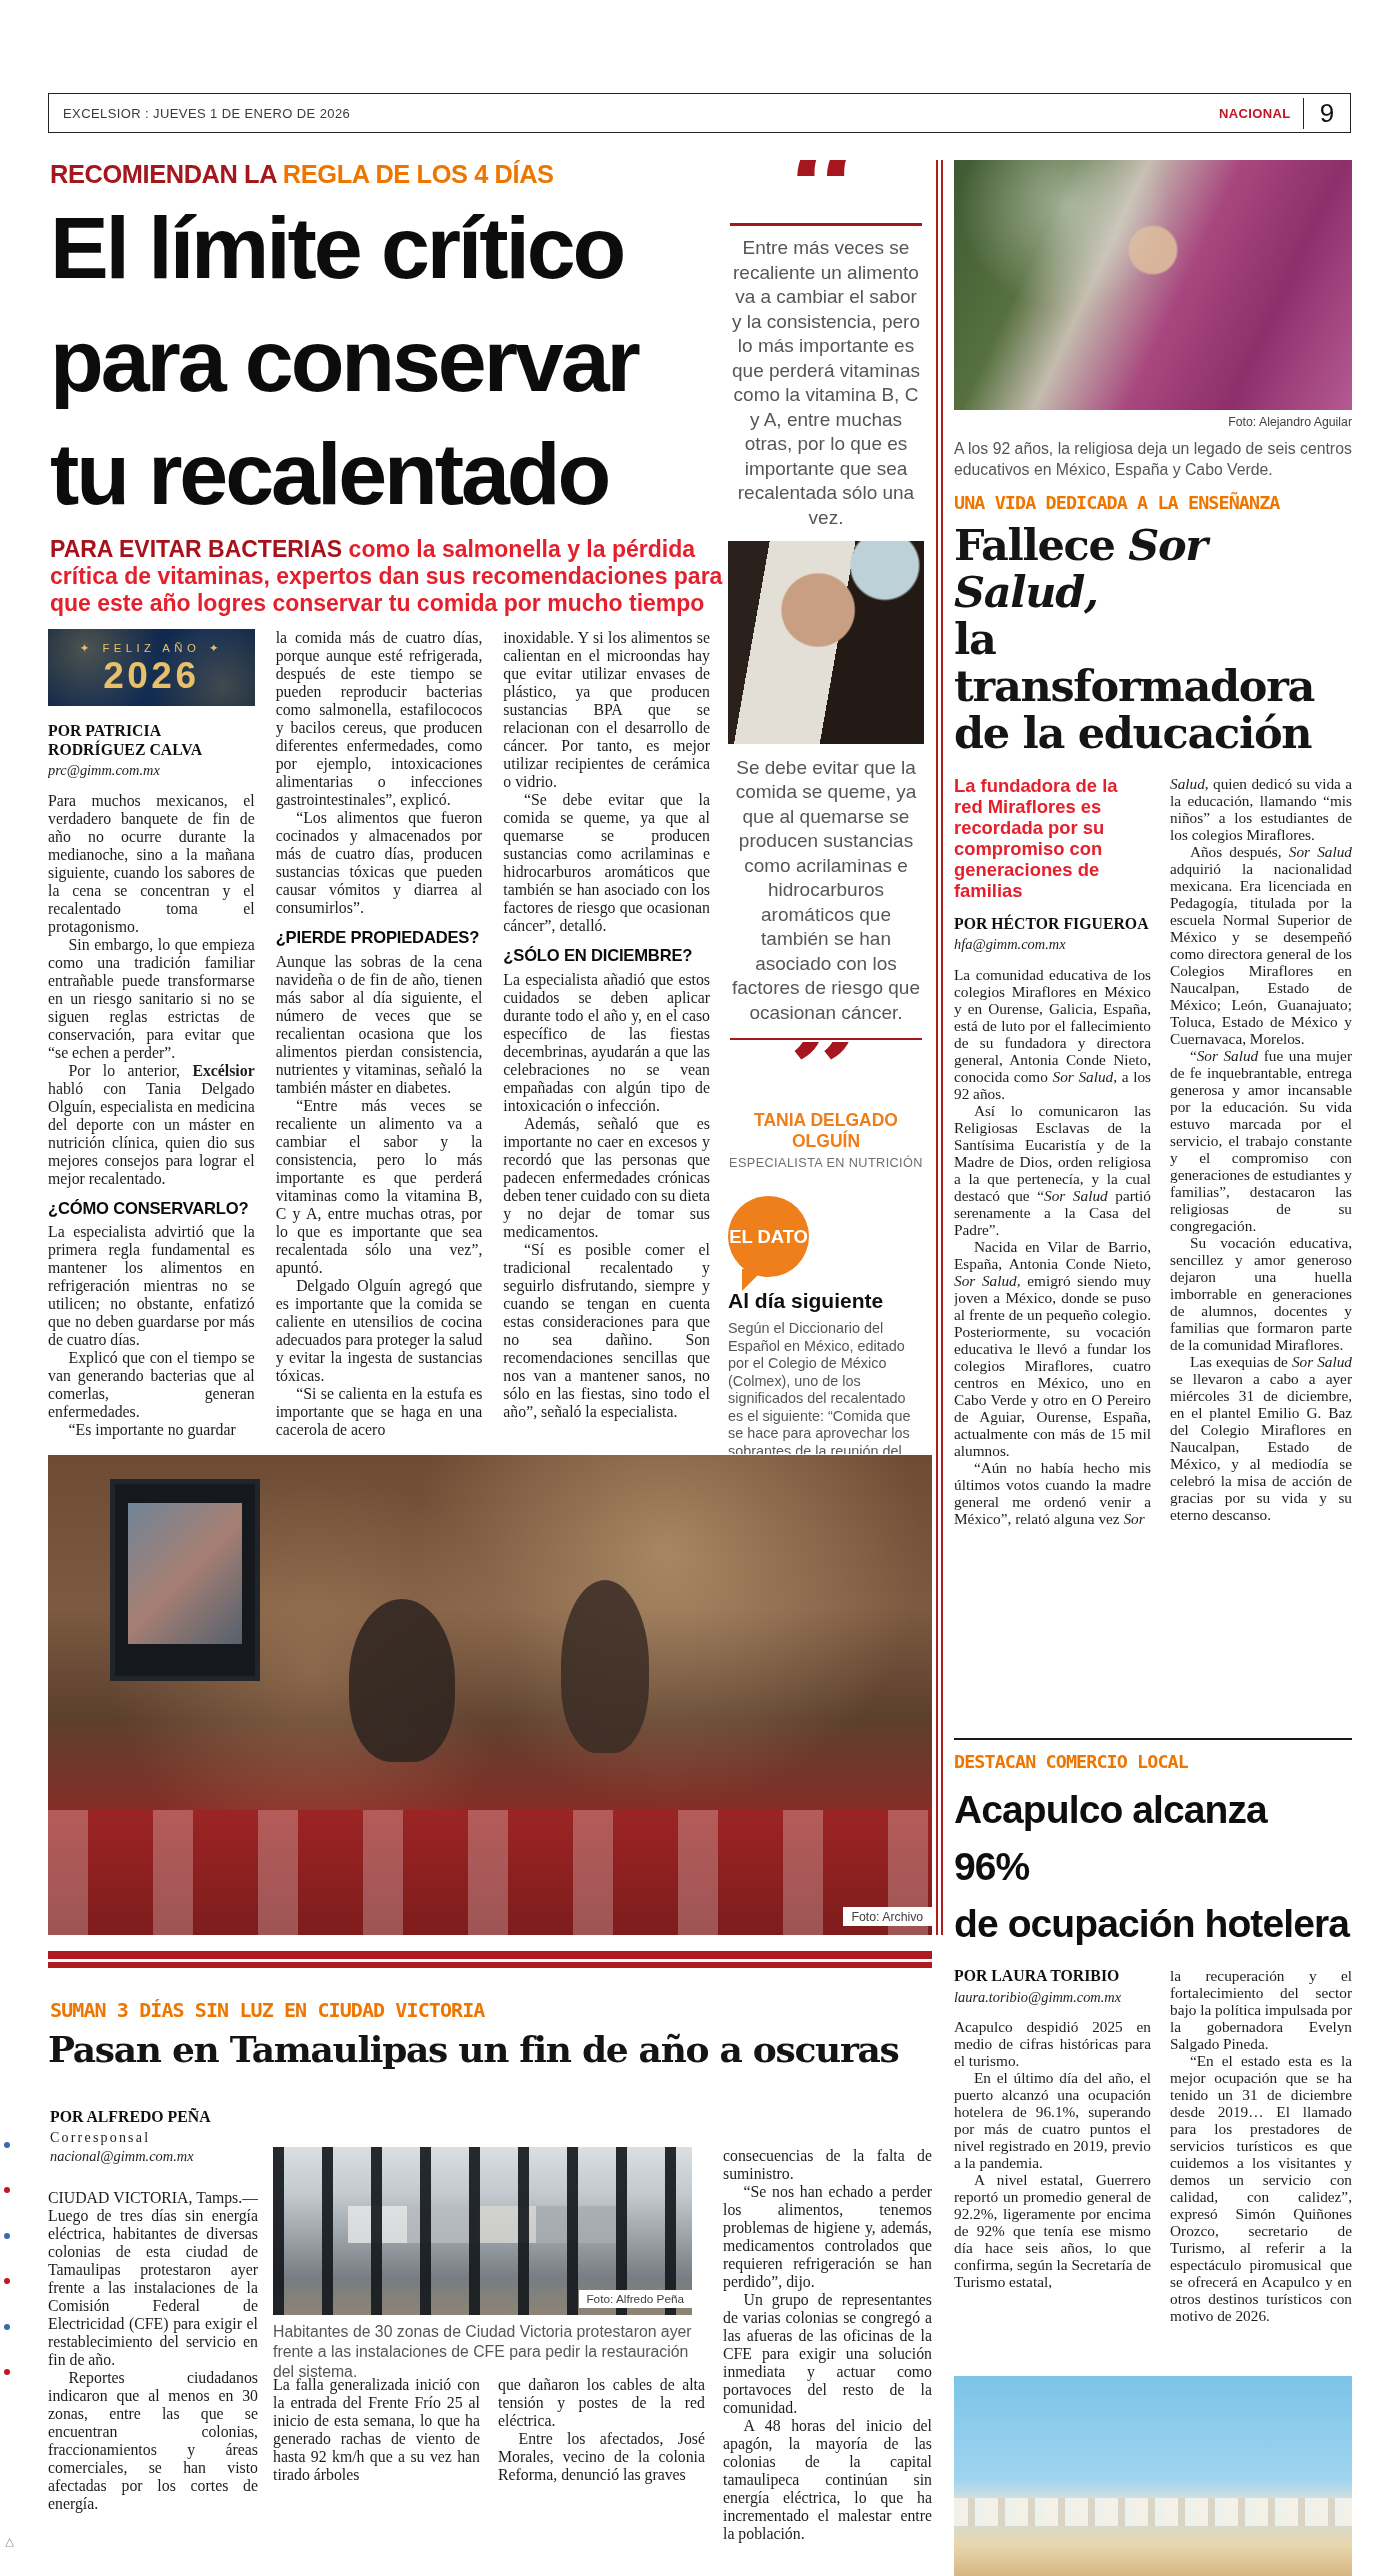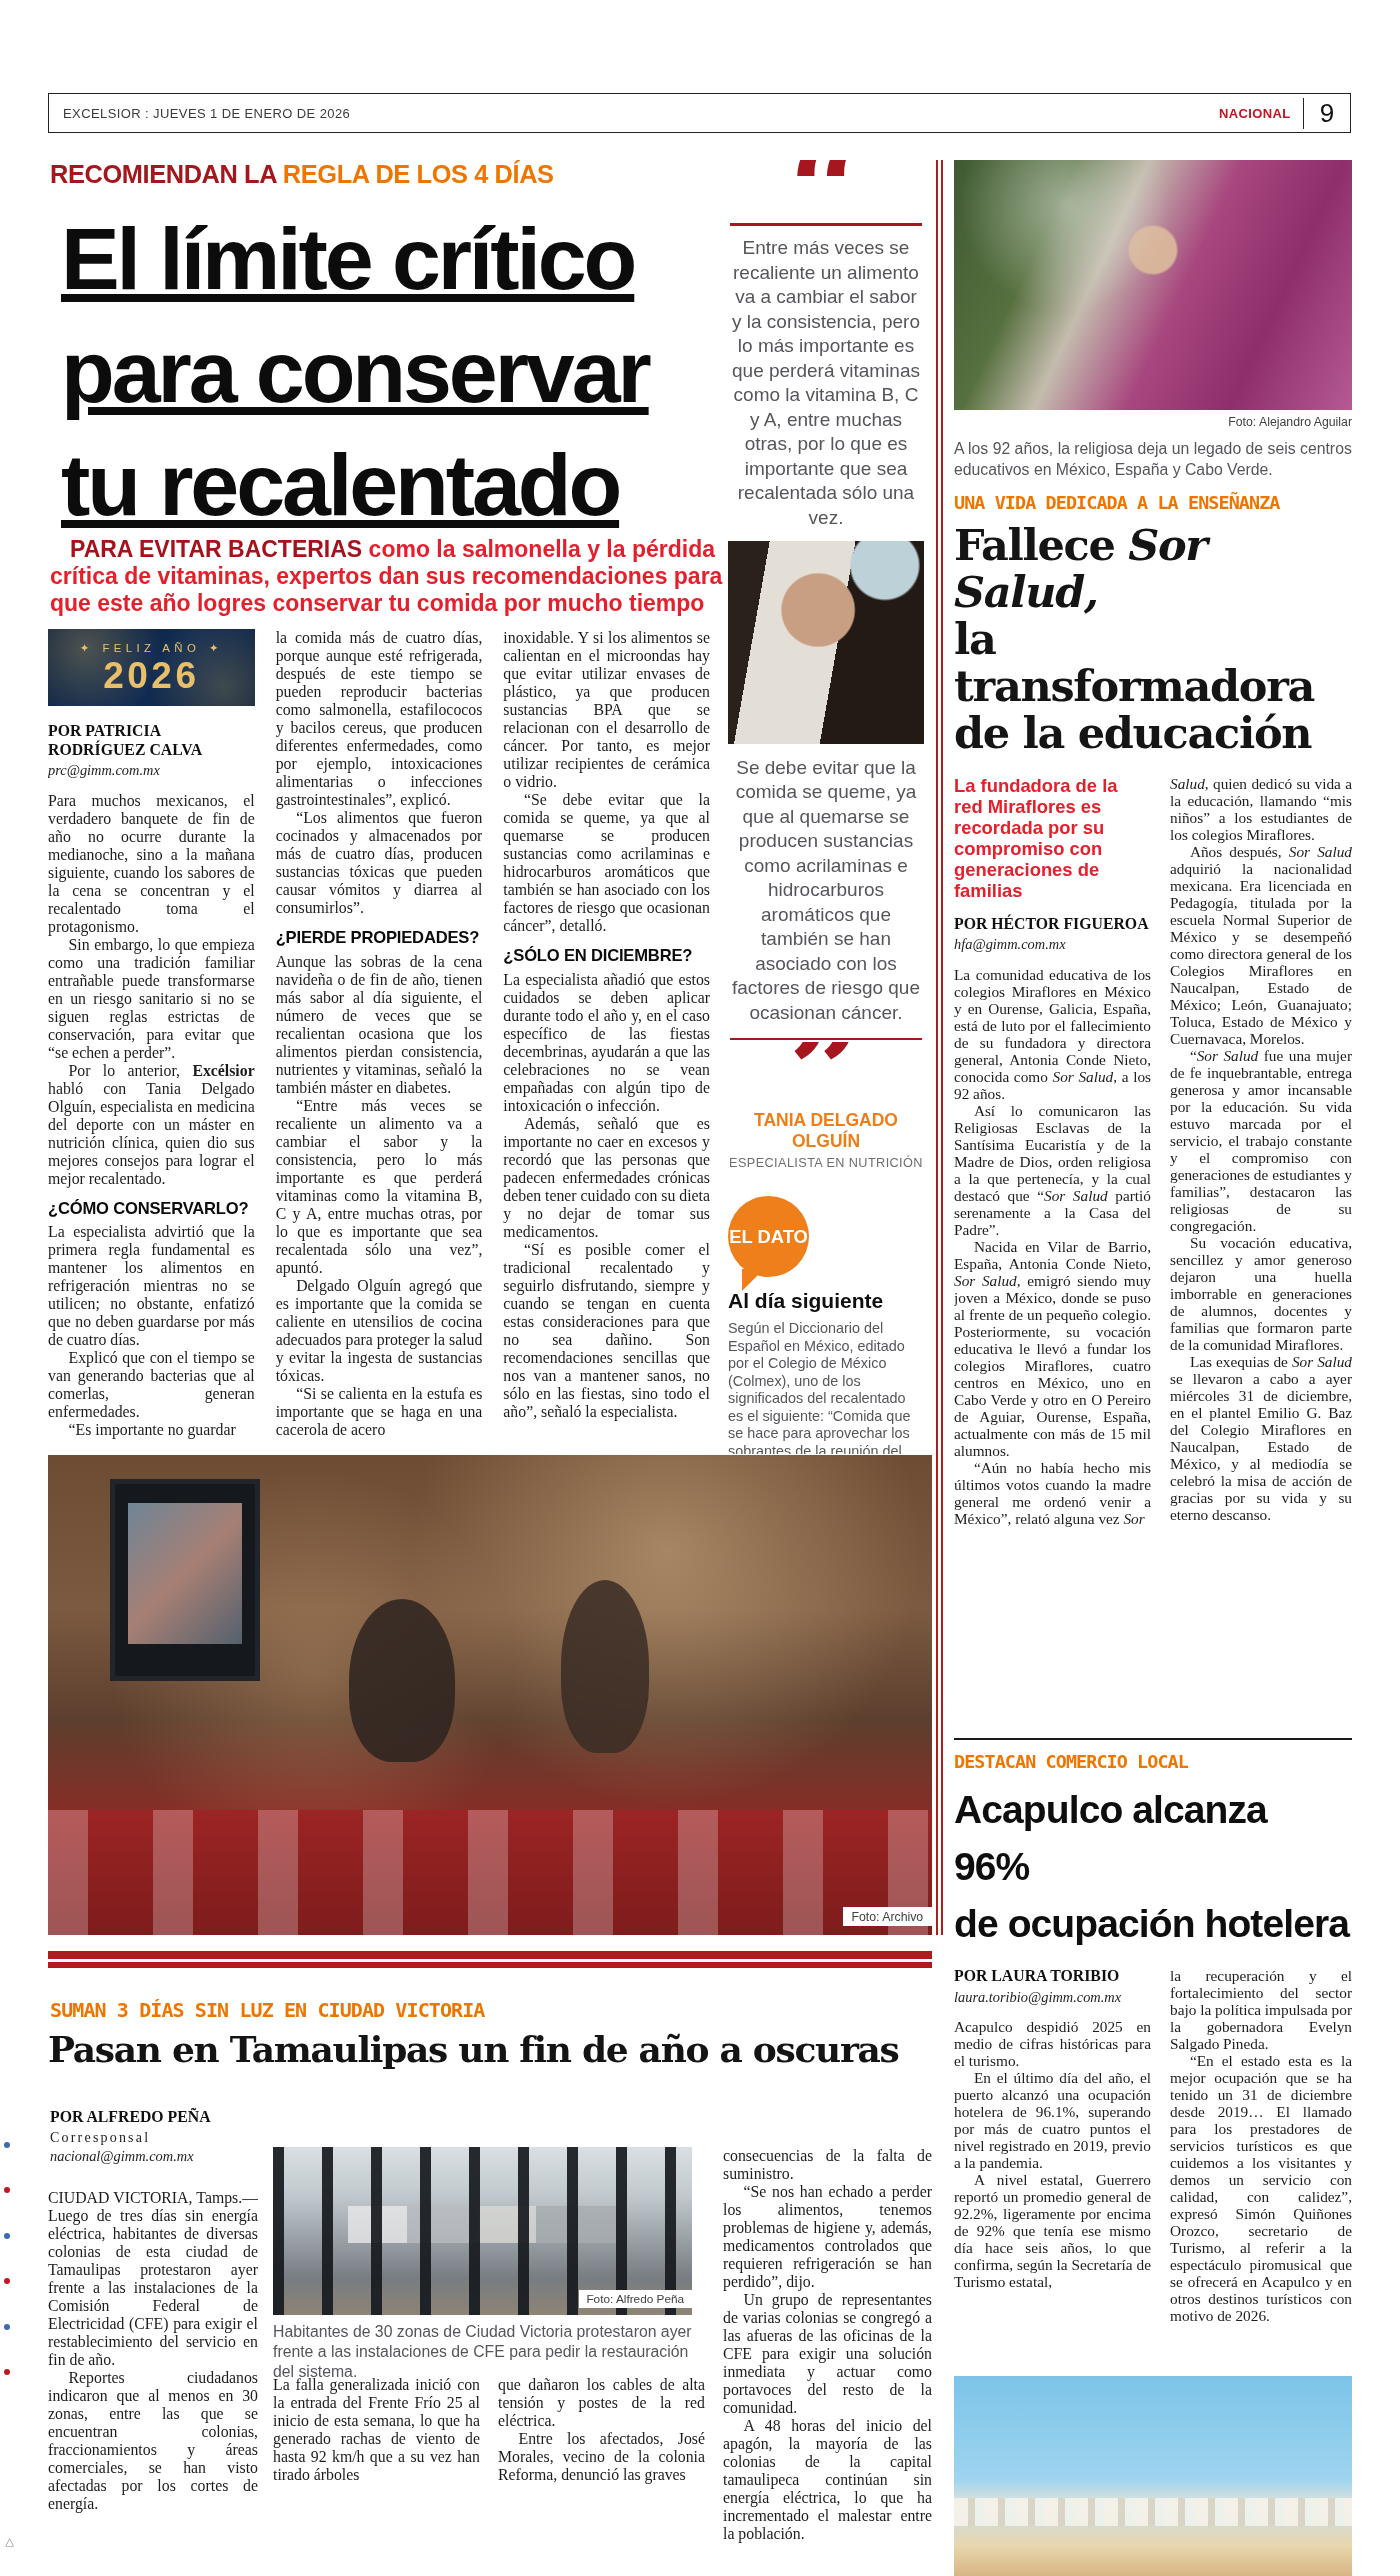--- a/index.html
+++ b/index.html
@@ -17,21 +17,21 @@
           font-family:"Liberation Sans",sans-serif;font-size:26px;color:#111;}
 
   
   .lead-kicker{position:absolute;left:50px;top:160px;font-family:"Liberation Sans",sans-serif;
                font-weight:bold;font-size:25.4px;letter-spacing:-0.4px;white-space:nowrap;}
   .k1{color:#A4171C;} .k2{color:#EE7600;}
   .lead-headline{position:absolute;left:46px;top:187px;font-family:"Liberation Sans",sans-serif;
                  font-weight:bold;font-size:88px;line-height:113px;letter-spacing:-3.1px;color:#0c0c0c;}
   .lead-deck{position:absolute;left:50px;top:536px;width:676px;font-family:"Liberation Sans",sans-serif;
              font-weight:bold;font-size:23px;line-height:27px;color:#E4202C;}
-  .deck-lead{color:#A6111B;margin-left:20px;}
+  .deck-lead{color:#A6111B;}
 
   .lead-cols{position:absolute;left:48px;top:629px;width:662px;height:825px;
              display:flex;gap:21px;overflow:hidden;}
   .news-col{width:207px;overflow:hidden;}
 
   .flow p.bp{margin:0;font-size:15.8px;line-height:18px;text-align:justify;
              text-indent:1.3em;color:#1c1c1c;font-family:"Liberation Serif",serif;}
   .flow p.bp:first-child{text-indent:0;}
   .flow h4.bsub{font-family:"Liberation Sans",sans-serif;font-weight:bold;font-size:16.6px;
                 margin:11.4px 0 4.4px;color:#0c0c0c;letter-spacing:-0.2px;}
@@ -155,21 +155,21 @@
 
   <div class="masthead">
     <div class="mh-left">EXCELSIOR : JUEVES 1 DE ENERO DE 2026</div>
     <div class="mh-section">NACIONAL</div>
     <div class="mh-num">9</div>
   </div>
 
   <div class="lead-kicker">
     <span class="k1">RECOMIENDAN LA </span><span class="k2">REGLA DE LOS 4 DÍAS</span>
   </div>
-  <h1 class="lead-headline" style="margin:15px;text-decoration:underline;">
+  <h1 class="lead-headline" style="margin:4px;">
     <div>El límite crítico</div>
     <div>para conservar</div>
     <div>tu recalentado</div>
   </h1>
   <p class="lead-deck" style="margin:0;">
     <span class="deck-lead">PARA EVITAR BACTERIAS </span><span>como la salmonella y la pérdida crítica de vitaminas, expertos dan sus recomendaciones para que este año logres conservar tu comida por mucho tiempo</span>
   </p>
 
   <div class="lead-cols">
     <div class="news-col">

